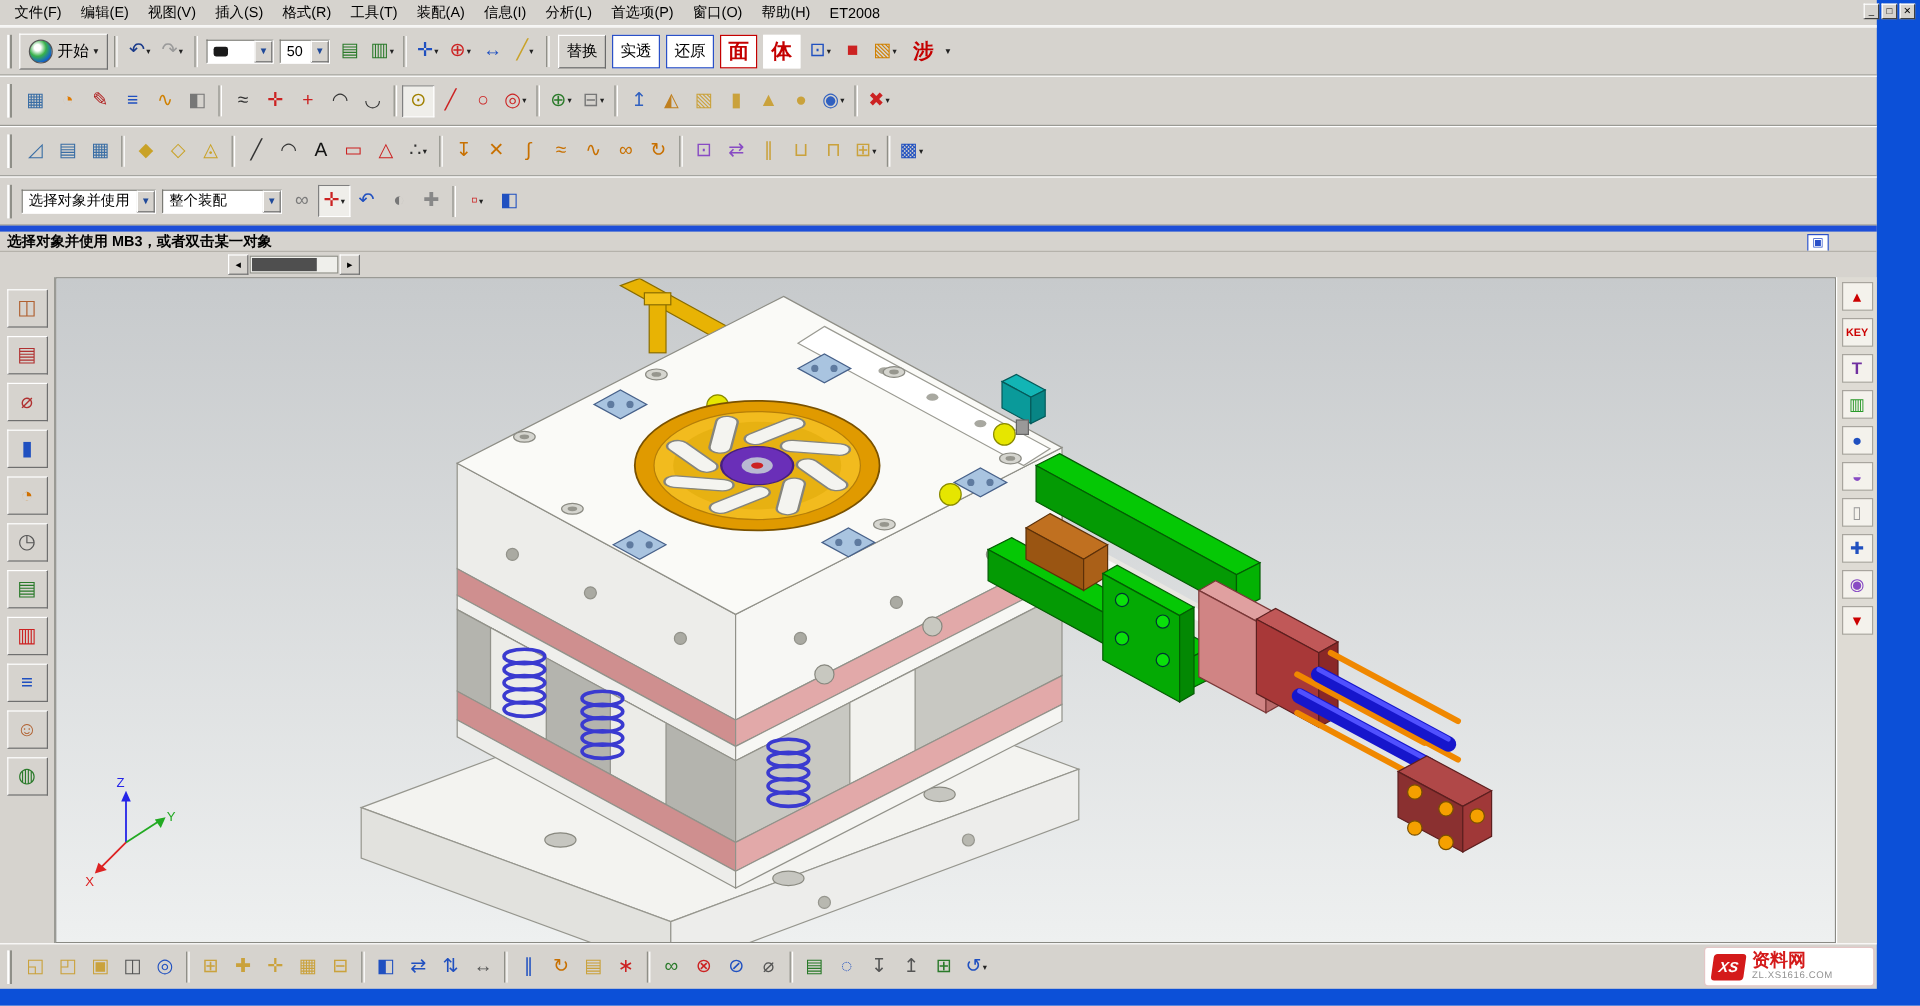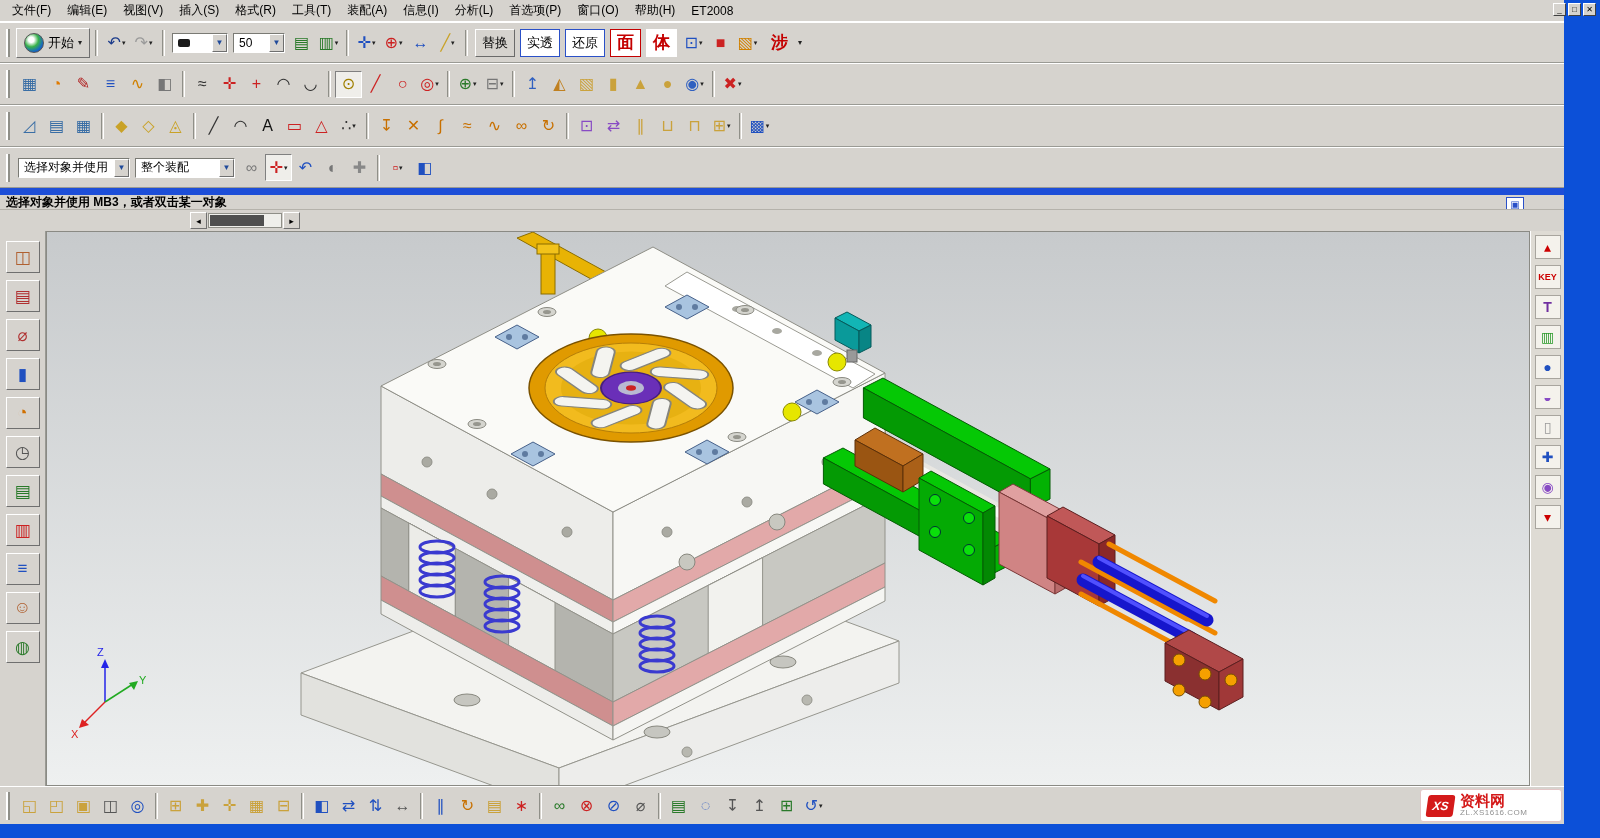--- a/index.html
+++ b/index.html
@@ -40,21 +40,21 @@
            border:1px solid #555}
   .caret{font-size:8px;color:#222}
 
   .txtbtn{height:28px;padding:2px 6px;font-size:13px;display:flex;align-items:center;justify-content:center;
           background:#fff;border:1px solid #2a50c8;margin:0 2px;white-space:nowrap}
   .txtbtn.raised{background:#d6d3ce;border:1px solid;border-color:#fff #6a6a6a #6a6a6a #fff}
   .txtbtn.redchar{color:#c40000;font-size:17px;font-weight:bold;border-color:#c40000}
   .txtbtn.plain{background:transparent;border-color:transparent;color:#c40000;font-size:17px;font-weight:bold}
 
   
-  #prompt-row{height:21px;font-size:12px;font-weight:bold;padding-left:6px;border-top:7px solid #1d4ed8}
+  #prompt-row{height:21px;font-size:12px;font-weight:bold;padding-left:6px;border-top:5px solid #1d4ed8}
   #prompt-icon{position:absolute;right:40px;top:2px;width:18px;height:16px;background:#fff;
                border:1px solid #2a50c8;font-size:10px;color:#2a50c8;text-align:center;line-height:14px}
   #nav-row{height:22px;border-top:1px solid #b5b2ab}
   #nav-slider{display:flex;align-items:center;margin-left:190px}
   .nav-btn{width:17px;height:17px;background:#d6d3ce;border:1px solid;border-color:#fff #707070 #707070 #fff;
            font-size:9px;display:flex;align-items:center;justify-content:center}
   .nav-track{width:74px;height:15px;border:1px solid #8f8f88;background:#efefeb;position:relative;margin:0 1px}
   .nav-fill{position:absolute;left:1px;top:1px;bottom:1px;width:54px;background:#4f4f4f}
 
   
@@ -118,21 +118,21 @@
         <div class="ticon">
           <span class="glyph" style="color: rgb(154, 154, 154);">↷</span>
           <span class="dd">▾</span>
         </div>
       </div>
     <div class="tsep"></div>
     <div class="combo" style="width:56px">
       <span class="val"><span class="mini-shape"></span></span>
       <span class="cbtn">▼</span>
     </div>
-    <div class="combo" style="width:52px">
+    <div class="combo" style="width:42px">
       <span class="val">50</span>
       <span class="cbtn">▼</span>
     </div>
     <div class="row">
 
     <div class="ticon">
           <span class="glyph" style="color: rgb(42, 122, 42);">▤</span>
         </div>
         <div class="ticon">
           <span class="glyph" style="color: rgb(42, 122, 42);">▥</span>

